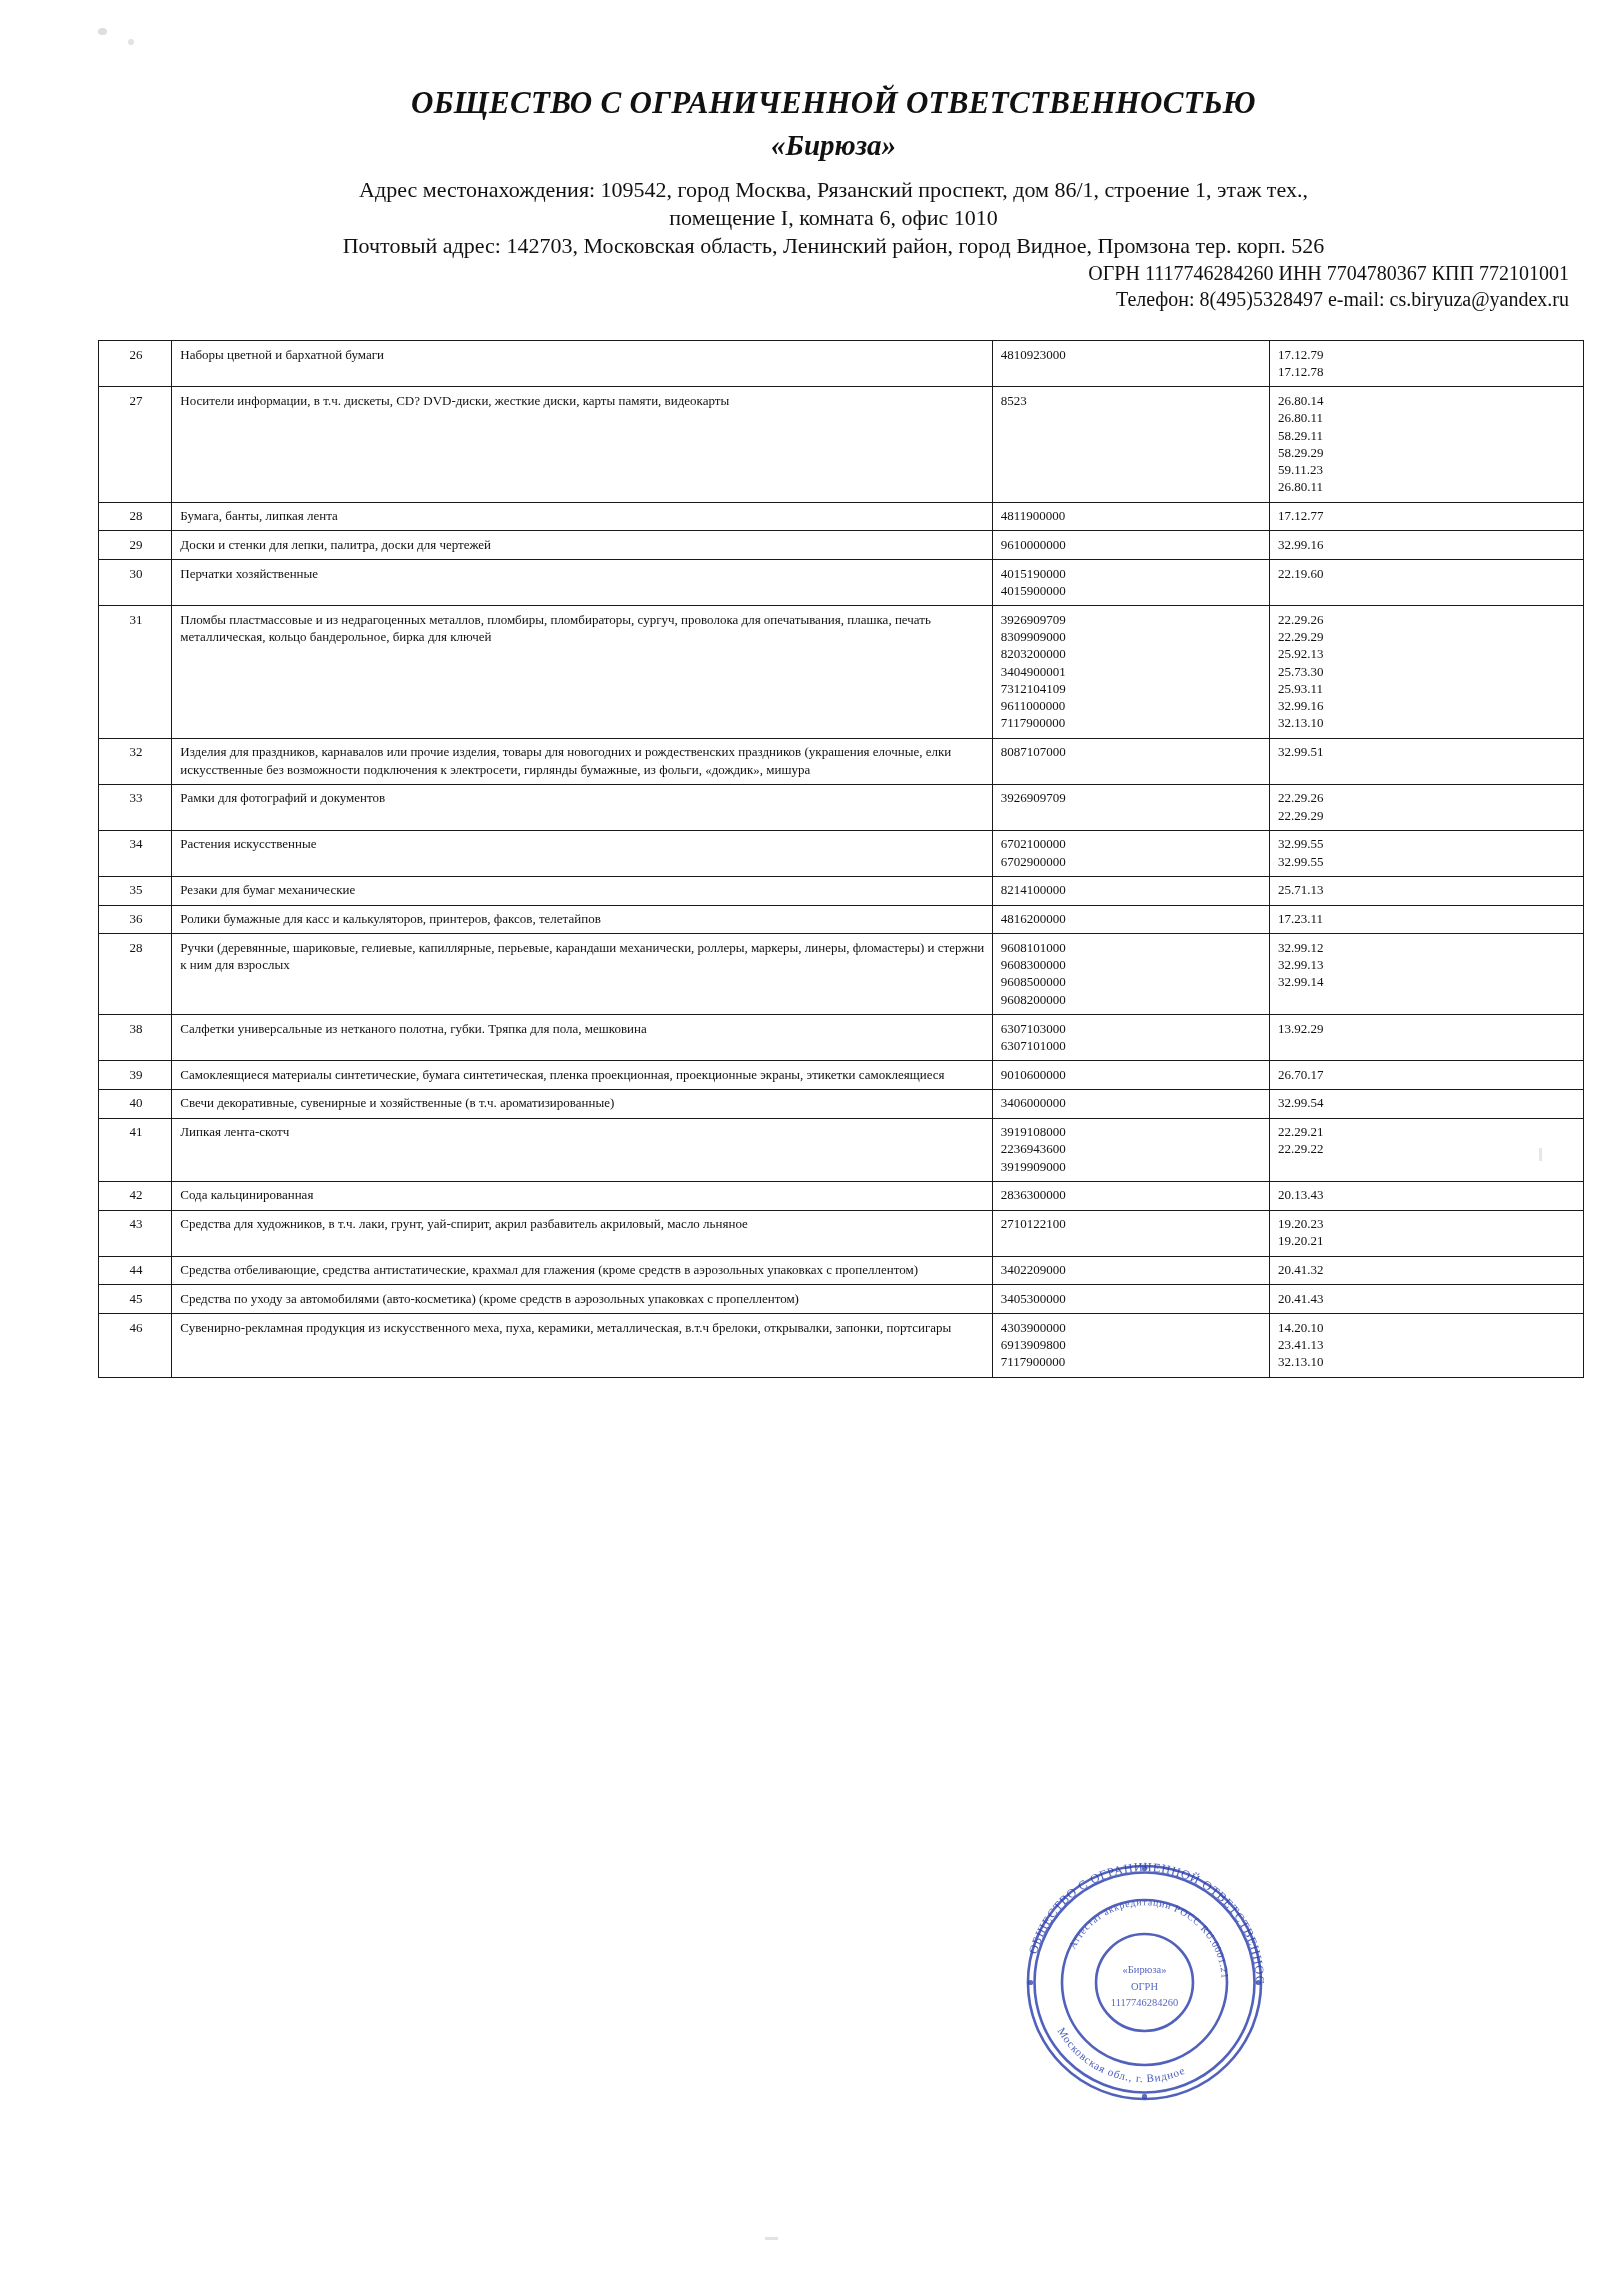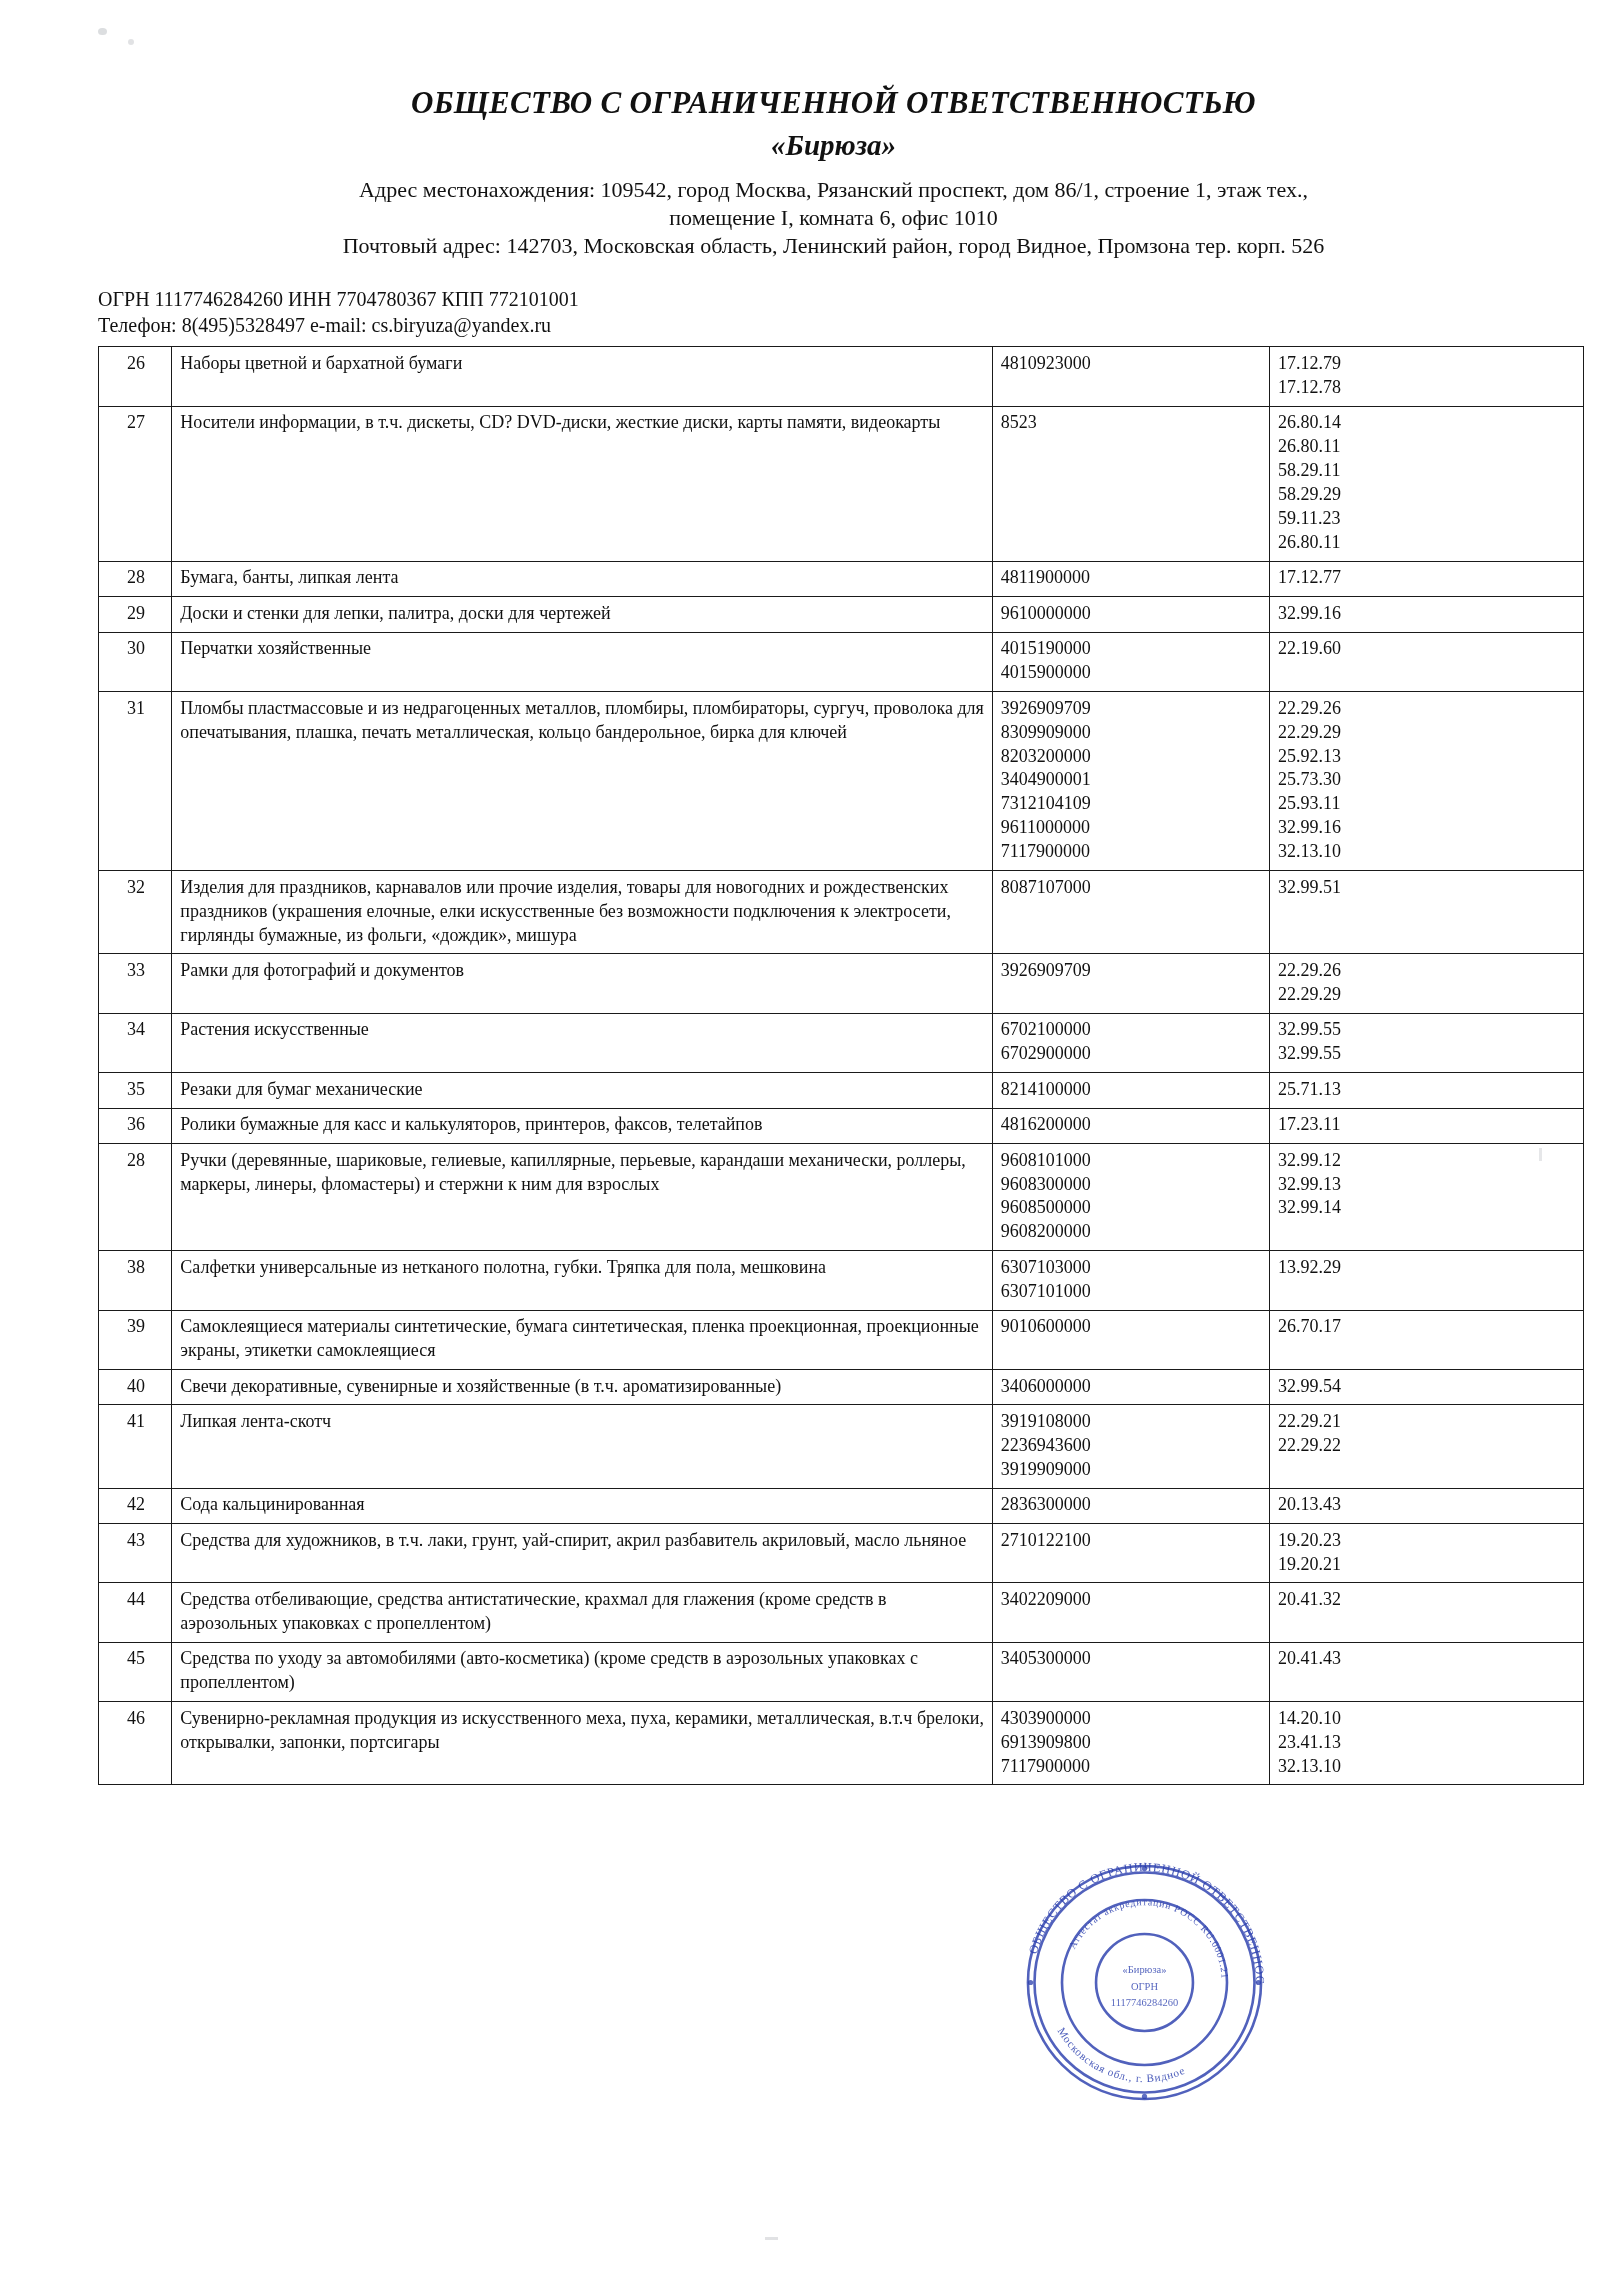--- a/index.html
+++ b/index.html
@@ -40,32 +40,31 @@
     margin-top: 7.9px;
   }
   .addr-block {
     margin-top: 14.4px;
     text-align: center;
     font-size: 22px;
     line-height: 1.28;
   }
   .addr-line { display: block; }
   .reg-block {
-    margin-top: 26px;
-    text-align: left;
+    text-align: right;
     font-size: 20px;
     line-height: 1.3;
   }
   
   table.goods {
-    margin-top: 8px;
+    margin-top: 28px;
     border-collapse: collapse;
     width: 1423px;
     table-layout: fixed;
-    font-size: 18px;
+    font-size: 13px;
   }
   table.goods td {
     border: 1.3px solid #1a1a1a;
     vertical-align: top;
     padding: 4.6px 6.5px 5.9px 7.9px;
     line-height: 1.33;
   }
   td.c-num {
     width: 58px;
     text-align: center;

